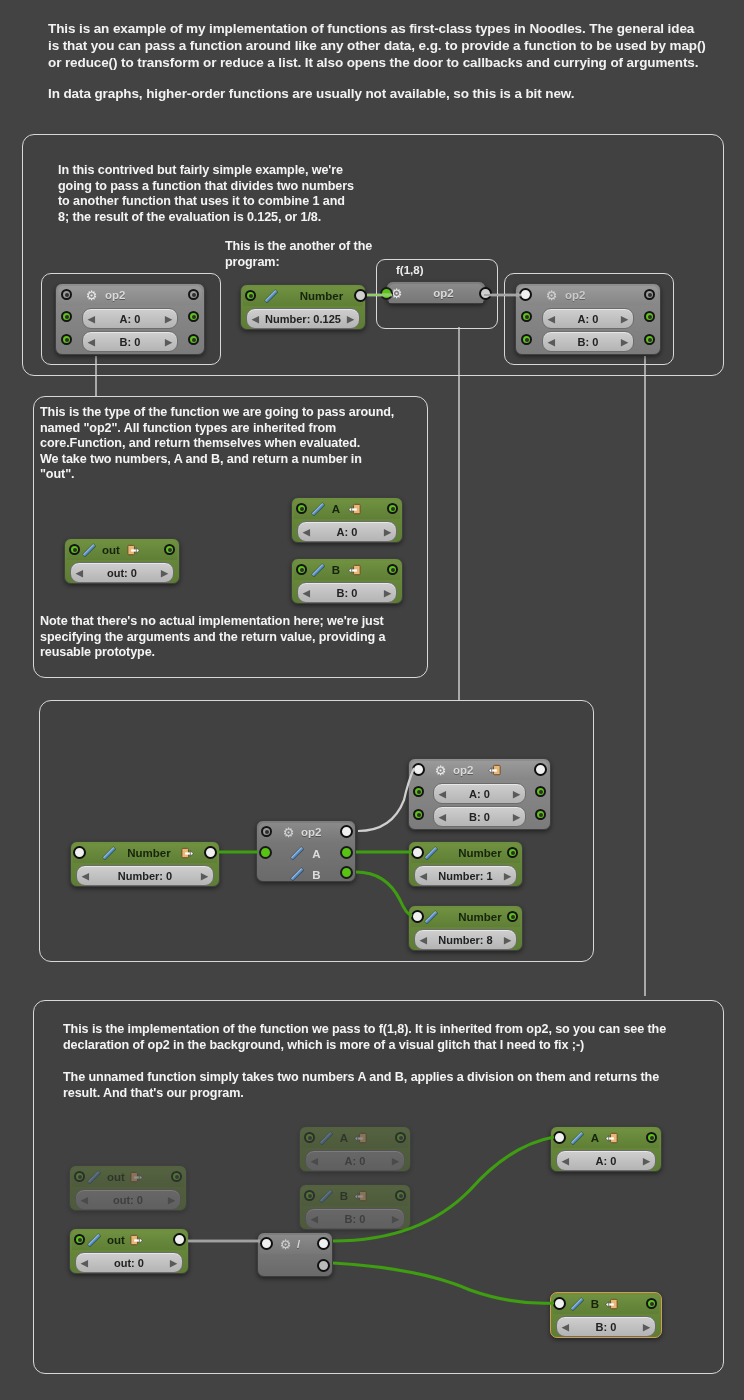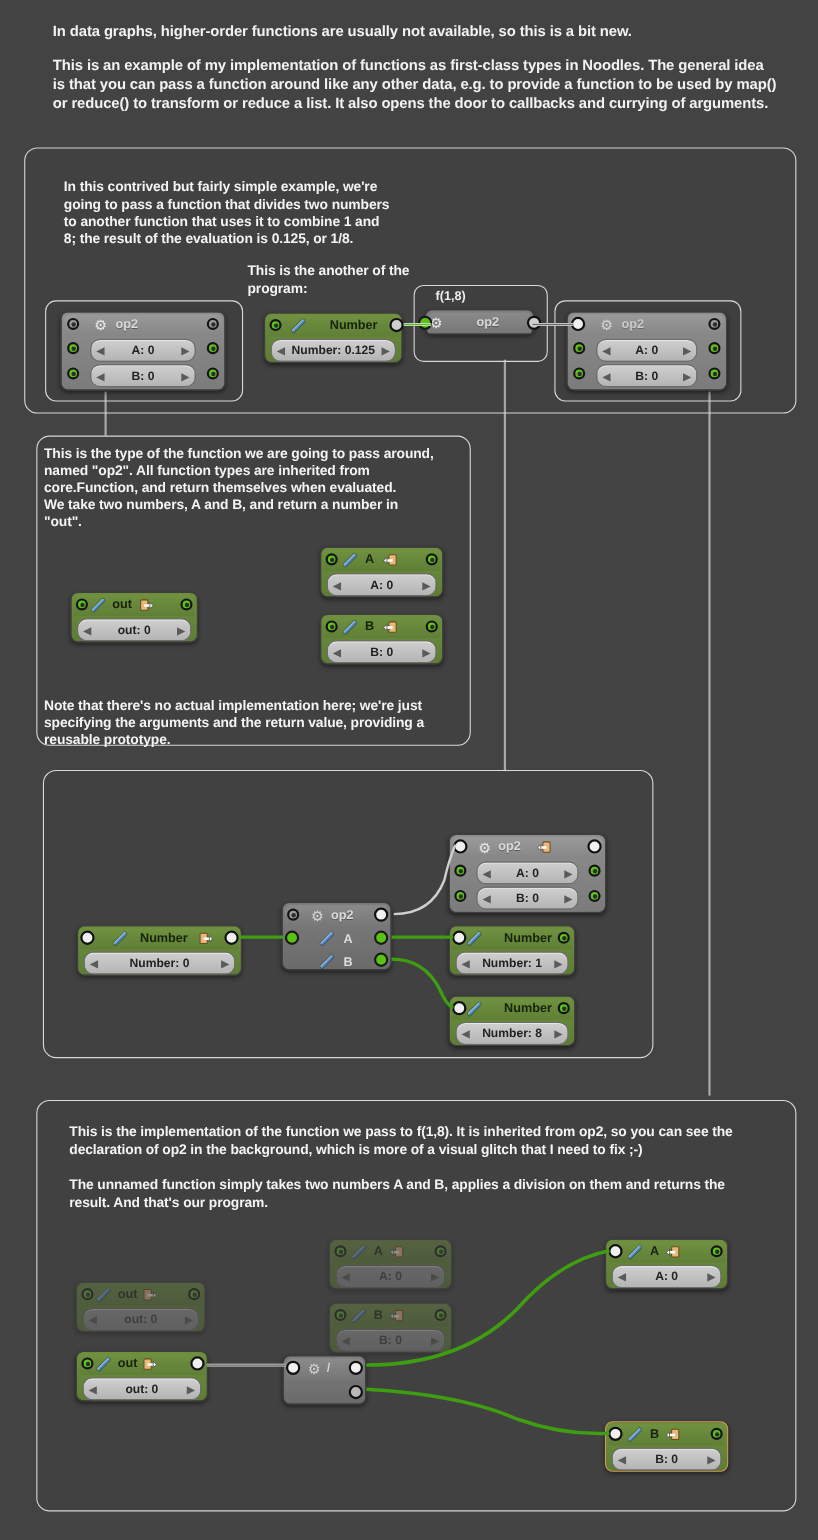--- a/index.html
+++ b/index.html
@@ -79,22 +79,22 @@
 
   
   svg.wires{position:absolute;left:0;top:0;width:744px;height:1400px;overflow:visible;pointer-events:none;}
 </style>
 </head>
 <body>
 
 <div class="stage">
 
   <div class="intro">
+    <p>This is an example of my implementation of functions as first-class types in Noodles. The general idea is that you can pass a function around like any other data, e.g. to provide a function to be used by map() or reduce() to transform or reduce a list. It also opens the door to callbacks and currying of arguments.</p>
     <p>In data graphs, higher-order functions are usually not available, so this is a bit new.</p>
-    <p>This is an example of my implementation of functions as first-class types in Noodles. The general idea is that you can pass a function around like any other data, e.g. to provide a function to be used by map() or reduce() to transform or reduce a list. It also opens the door to callbacks and currying of arguments.</p>
   </div>
 
   <div class="vline" style="left:95px;top:356px;height:40px;"></div>
   <div class="vline" style="left:458px;top:327px;height:374px;"></div>
   <div class="vline" style="left:644px;top:356px;height:640px;"></div>
 
   <div class="panel" style="left:22px;top:134px;width:700px;height:240px;"></div>
   <div class="ptext" style="left:58px;top:163px;width:300px;">In this contrived but fairly simple example, we're going to pass a function that divides two numbers to another function that uses it to combine 1 and 8; the result of the evaluation is 0.125, or 1/8.</div>
   <div class="ptext" style="left:225px;top:239px;width:165px;">This is the another of the program:</div>
 
@@ -168,21 +168,21 @@
       <span>B: 0</span>
       <span class="ar r">▶</span>
     </div>
     <div class="port dot on" style="left:5px;top:50px;"></div>
     <div class="port dot on" style="right:5px;top:50px;"></div>
   </div>
 
   <div class="panel" style="left:33px;top:396px;width:393px;height:280px;"></div>
   <div class="ptext" style="left:40px;top:405px;width:358px;white-space:pre-line;">This is the type of the function we are going to pass around, named "op2". All function types are inherited from core.Function, and return themselves when evaluated.
 We take two numbers, A and B, and return a number in "out".</div>
-  <div class="ptext" style="left:40px;top:614px;width:360px;margin-top:20px;">Note that there's no actual implementation here; we're just specifying the arguments and the return value, providing a reusable prototype.</div>
+  <div class="ptext" style="left:40px;top:614px;width:360px;">Note that there's no actual implementation here; we're just specifying the arguments and the return value, providing a reusable prototype.</div>
 
   <div class="node green" style="left:291px;top:497px;width:112px;height:46px;">
     <div class="nhead">
       <span class="ico pen" style="margin-left:18px;"></span>
       <span class="ntitle" style="flex:0 0 18px;">A</span>
       <span class="ico" style="margin-left:2px;">
         <svg viewBox="0 0 16 16" width="15" height="15">
             <rect x="7" y="2.5" width="7" height="10" rx="1" fill="#e8b87a" stroke="#6b4a20" stroke-width="1"></rect>
             <path d="M10.5 8 L3 8" stroke="#ffffff" stroke-width="2.4" fill="none"></path>
             <path d="M5 5 L2 8 L5 11 Z" fill="#ffffff" stroke="#3a3a3a" stroke-width=".7"></path>

